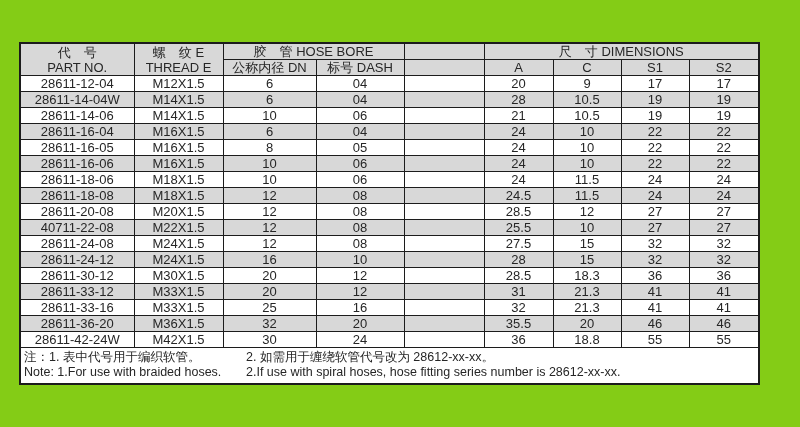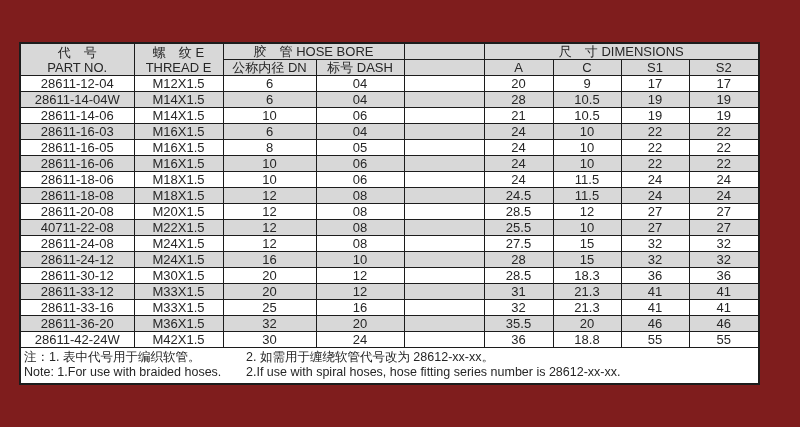--- a/index.html
+++ b/index.html
@@ -5,21 +5,21 @@
   html, body {
     margin: 0;
     padding: 0;
     background: #ffffff;
     font-family: "Liberation Sans", sans-serif;
   }
   .page {
     position: relative;
     width: 800px;
     height: 427px;
-    background: #7f1d1d;
+    background: #84cc16;
     overflow: hidden;
   }
   table.spec-table {
     position: absolute;
     left: 19px;
     top: 42px;
     width: 739px;
     border-collapse: collapse;
     table-layout: fixed;
     border: 2.5px solid #1c1c1c;
@@ -120,21 +120,21 @@
           <td>M14X1.5</td>
           <td>10</td>
           <td>06</td>
           <td></td>
           <td>21</td>
           <td>10.5</td>
           <td>19</td>
           <td>19</td>
         </tr>
         <tr>
-          <td>28611-16-03</td>
+          <td>28611-16-04</td>
           <td>M16X1.5</td>
           <td>6</td>
           <td>04</td>
           <td></td>
           <td>24</td>
           <td>10</td>
           <td>22</td>
           <td>22</td>
         </tr>
         <tr>

